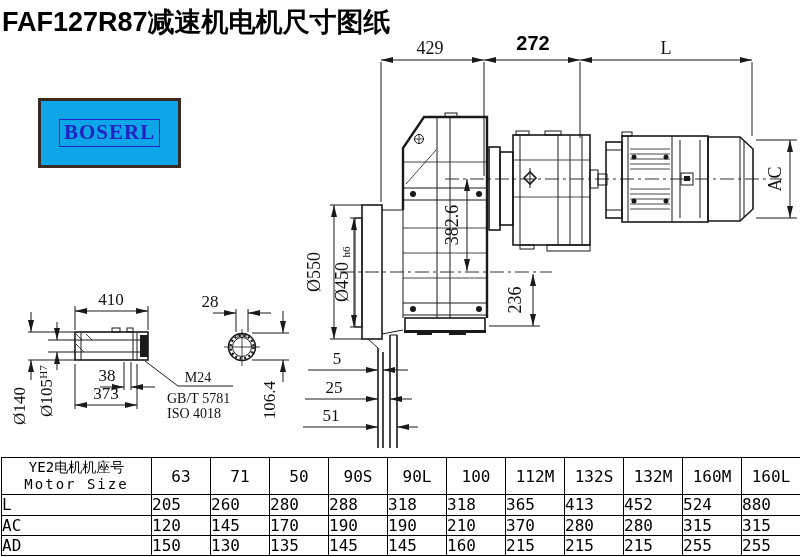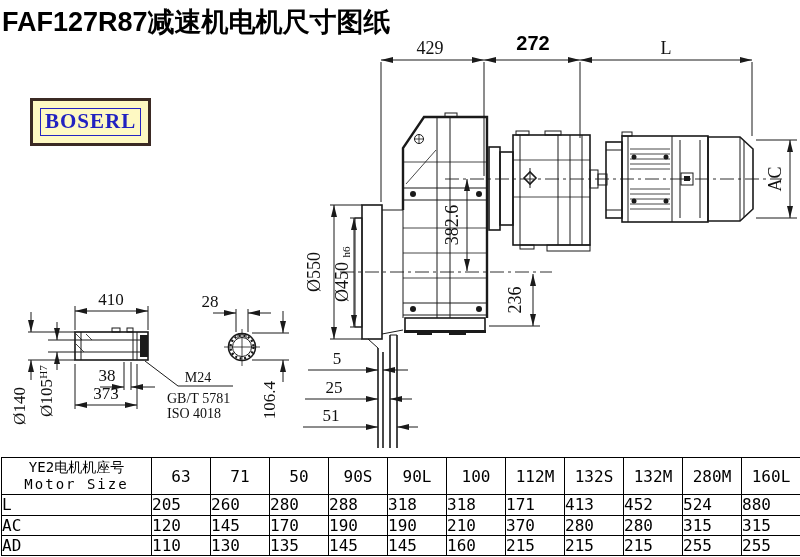--- a/index.html
+++ b/index.html
@@ -1,20 +1,20 @@
 <!DOCTYPE html>
 <html><head>
 <meta charset="utf-8">
 <style>
   html,body{margin:0;padding:0;background:#fff;}
   .page{position:relative;width:800px;height:557px;background:#ffffff;overflow:hidden;
         font-family:"Liberation Sans",sans-serif;color:#111;}
   .title{position:absolute;left:2px;top:4px;font-size:27px;font-weight:bold;
          letter-spacing:0;color:#000;white-space:nowrap;}
-  .logo{position:absolute;left:30px;top:98px;border:3px solid #3b2a24;background:#fef9c3;padding:7px;}
+  .logo{position:absolute;left:38px;top:98px;border:3px solid #3b2a24;background:#0ea5e9;padding:18px;}
   .logo-inner{display:block;border:1px solid #2424c2;padding:0 4px 1px 4px;
               font-family:"Liberation Serif",serif;font-weight:bold;font-size:21px;
               color:#2222c0;letter-spacing:1px;}
   svg{position:absolute;left:0;top:0;}
   .thin{stroke:#1a1a1a;stroke-width:1;fill:none;}
   .h08{stroke:#1a1a1a;stroke-width:0.8;fill:none;}
   .med{stroke:#1a1a1a;stroke-width:1.6;fill:none;}
   .thick{stroke:#1a1a1a;stroke-width:2.4;fill:none;}
   .dim{stroke:#1a1a1a;stroke-width:1;fill:none;}
   .cl{stroke:#1a1a1a;stroke-width:0.9;fill:none;stroke-dasharray:14 4 3 4;}
@@ -296,32 +296,32 @@
           </th>
           <th>63</th>
           <th>71</th>
           <th>50</th>
           <th>90S</th>
           <th>90L</th>
           <th>100</th>
           <th>112M</th>
           <th>132S</th>
           <th>132M</th>
-          <th>280M</th>
+          <th>160M</th>
           <th>160L</th>
         </tr>
         <tr class="drow">
           <td>L</td>
           <td>205</td>
           <td>260</td>
           <td>280</td>
           <td>288</td>
           <td>318</td>
           <td>318</td>
-          <td>171</td>
+          <td>365</td>
           <td>413</td>
           <td>452</td>
           <td>524</td>
           <td>880</td>
         </tr>
         <tr class="drow">
           <td>AC</td>
           <td>120</td>
           <td>145</td>
           <td>170</td>
@@ -329,21 +329,21 @@
           <td>190</td>
           <td>210</td>
           <td>370</td>
           <td>280</td>
           <td>280</td>
           <td>315</td>
           <td>315</td>
         </tr>
         <tr class="drow">
           <td>AD</td>
-          <td>110</td>
+          <td>150</td>
           <td>130</td>
           <td>135</td>
           <td>145</td>
           <td>145</td>
           <td>160</td>
           <td>215</td>
           <td>215</td>
           <td>215</td>
           <td>255</td>
           <td>255</td>

